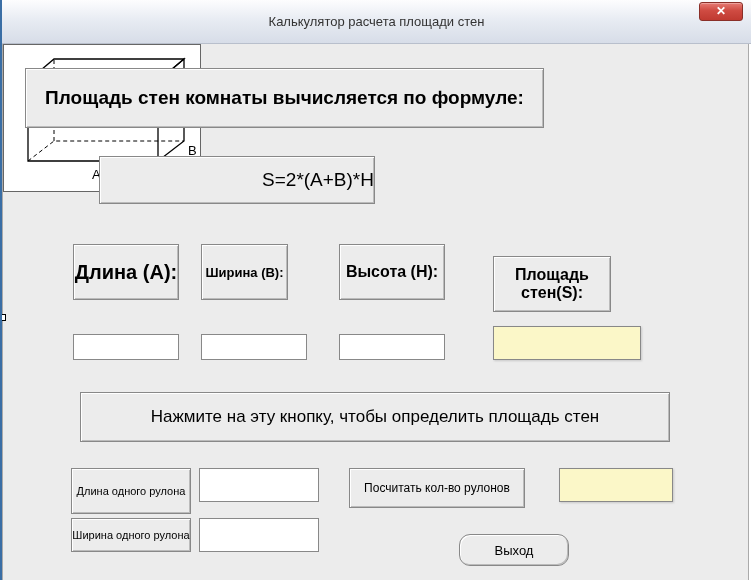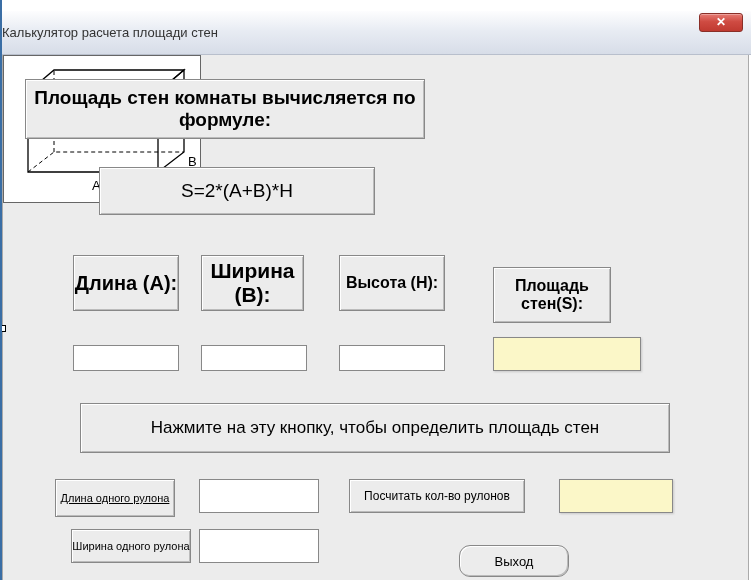--- a/index.html
+++ b/index.html
@@ -11,21 +11,21 @@
     overflow: hidden;
     border-left: 2px solid #3a6ea5;
   }
   .titlebar {
     height: 44px;
     background: linear-gradient(to bottom, #fdfdfe 0%, #e8ecf3 45%, #d7dde8 100%);
     border-bottom: 1px solid #b8bfcc;
     position: relative;
     display: flex;
     align-items: center;
-    margin-top: 11px;
+    justify-content: center;
   }
   .titlebar-title {
     font-size: 13px;
     color: #333;
   }
   .close-btn {
     position: absolute;
     right: 8px;
     top: 2px;
     width: 44px;
@@ -55,25 +55,25 @@
   .panel {
     position: absolute;
     background: #ececec;
     border: 1px solid #888;
     box-shadow: inset 1px 1px 0 #fff, inset -1px -1px 0 #bbb;
     display: flex;
     align-items: center;
     justify-content: center;
     text-align: center;
   }
-  .hdr1 { left: 22px; top: 24px; width: 400px; height: 60px; font-size: 19px; font-weight: bold; }
-  .hdr2 { left: 96px; top: 112px; width: 276px; height: 48px; font-size: 19px; }
+  .hdr1 { left: 22px; top: 24px; width: 519px; height: 60px; font-size: 19px; font-weight: bold; }
+  .hdr2 { left: 96px; top: 112px; width: 276px; height: 48px; font-size: 19px; justify-content: flex-end; }
   .diagram-panel { left: 512px; top: 24px; width: 198px; height: 148px; background:#fff; border:1px solid #666; box-shadow:none; }
   .lblA { left: 70px;  top: 200px; width: 106px; height: 56px; font-size: 20px; font-weight:bold;}
-  .lblB { left: 198px; top: 200px; width: 103px; height: 56px; font-size: 21px; font-weight:bold;}
+  .lblB { left: 198px; top: 200px; width: 87px; height: 56px; font-size: 13px; font-weight:bold;}
   .lblH { left: 336px; top: 200px; width: 106px; height: 56px; font-size: 16px; font-weight:bold;text-align:center;}
   .lblS { left: 490px; top: 200px; width: 118px; height: 56px; font-size: 16px; font-weight:bold;margin-top:12px;}
   .inp {
     position: absolute;
     height: 26px;
     background: #fff;
     border: 1px solid #888;
     padding: 2px 4px;
     font-size: 14px;
   }
@@ -92,25 +92,25 @@
   .btn {
     position: absolute;
     background: #ececec;
     border: 1px solid #888;
     box-shadow: inset 1px 1px 0 #fff, inset -1px -1px 0 #bbb;
     font-family: Arial, sans-serif;
     cursor: pointer;
     text-align: center;
   }
   .btnCalcArea { left: 68px; top: 348px; width: 590px; height: 50px; font-size: 17px; margin-left: 9px; }
-  .lblRollLen   { left: 52px;  top: 424px; width: 120px; height: 38px; font-size: 11px; text-decoration: underline; }
+  .lblRollLen   { left: 68px;  top: 424px; width: 120px; height: 46px; font-size: 11px; }
   .lblRollWidth { left: 68px;  top: 474px; width: 120px; height: 34px; font-size: 11px; }
   .inpRollLen   { left: 196px; top: 424px; width: 120px; height: 34px; }
   .inpRollWidth { left: 196px; top: 474px; width: 120px; height: 34px; }
-  .btnRolls { left: 346px; top: 424px; width: 176px; height: 34px; font-size: 12px; }
+  .btnRolls { left: 346px; top: 424px; width: 176px; height: 40px; font-size: 12px; }
   .outRolls {
     position: absolute;
     left: 556px; top: 424px; width: 114px; height: 34px;
     background: #fbf7c8;
     border: 1px solid #888;
     box-shadow: 1px 1px 2px rgba(0,0,0,0.15);
   }
   .btnExit { left: 456px; top: 490px; width: 110px; height: 32px; font-size: 13px; border-radius: 11px; }
   .sel-handle {
     position:absolute;

